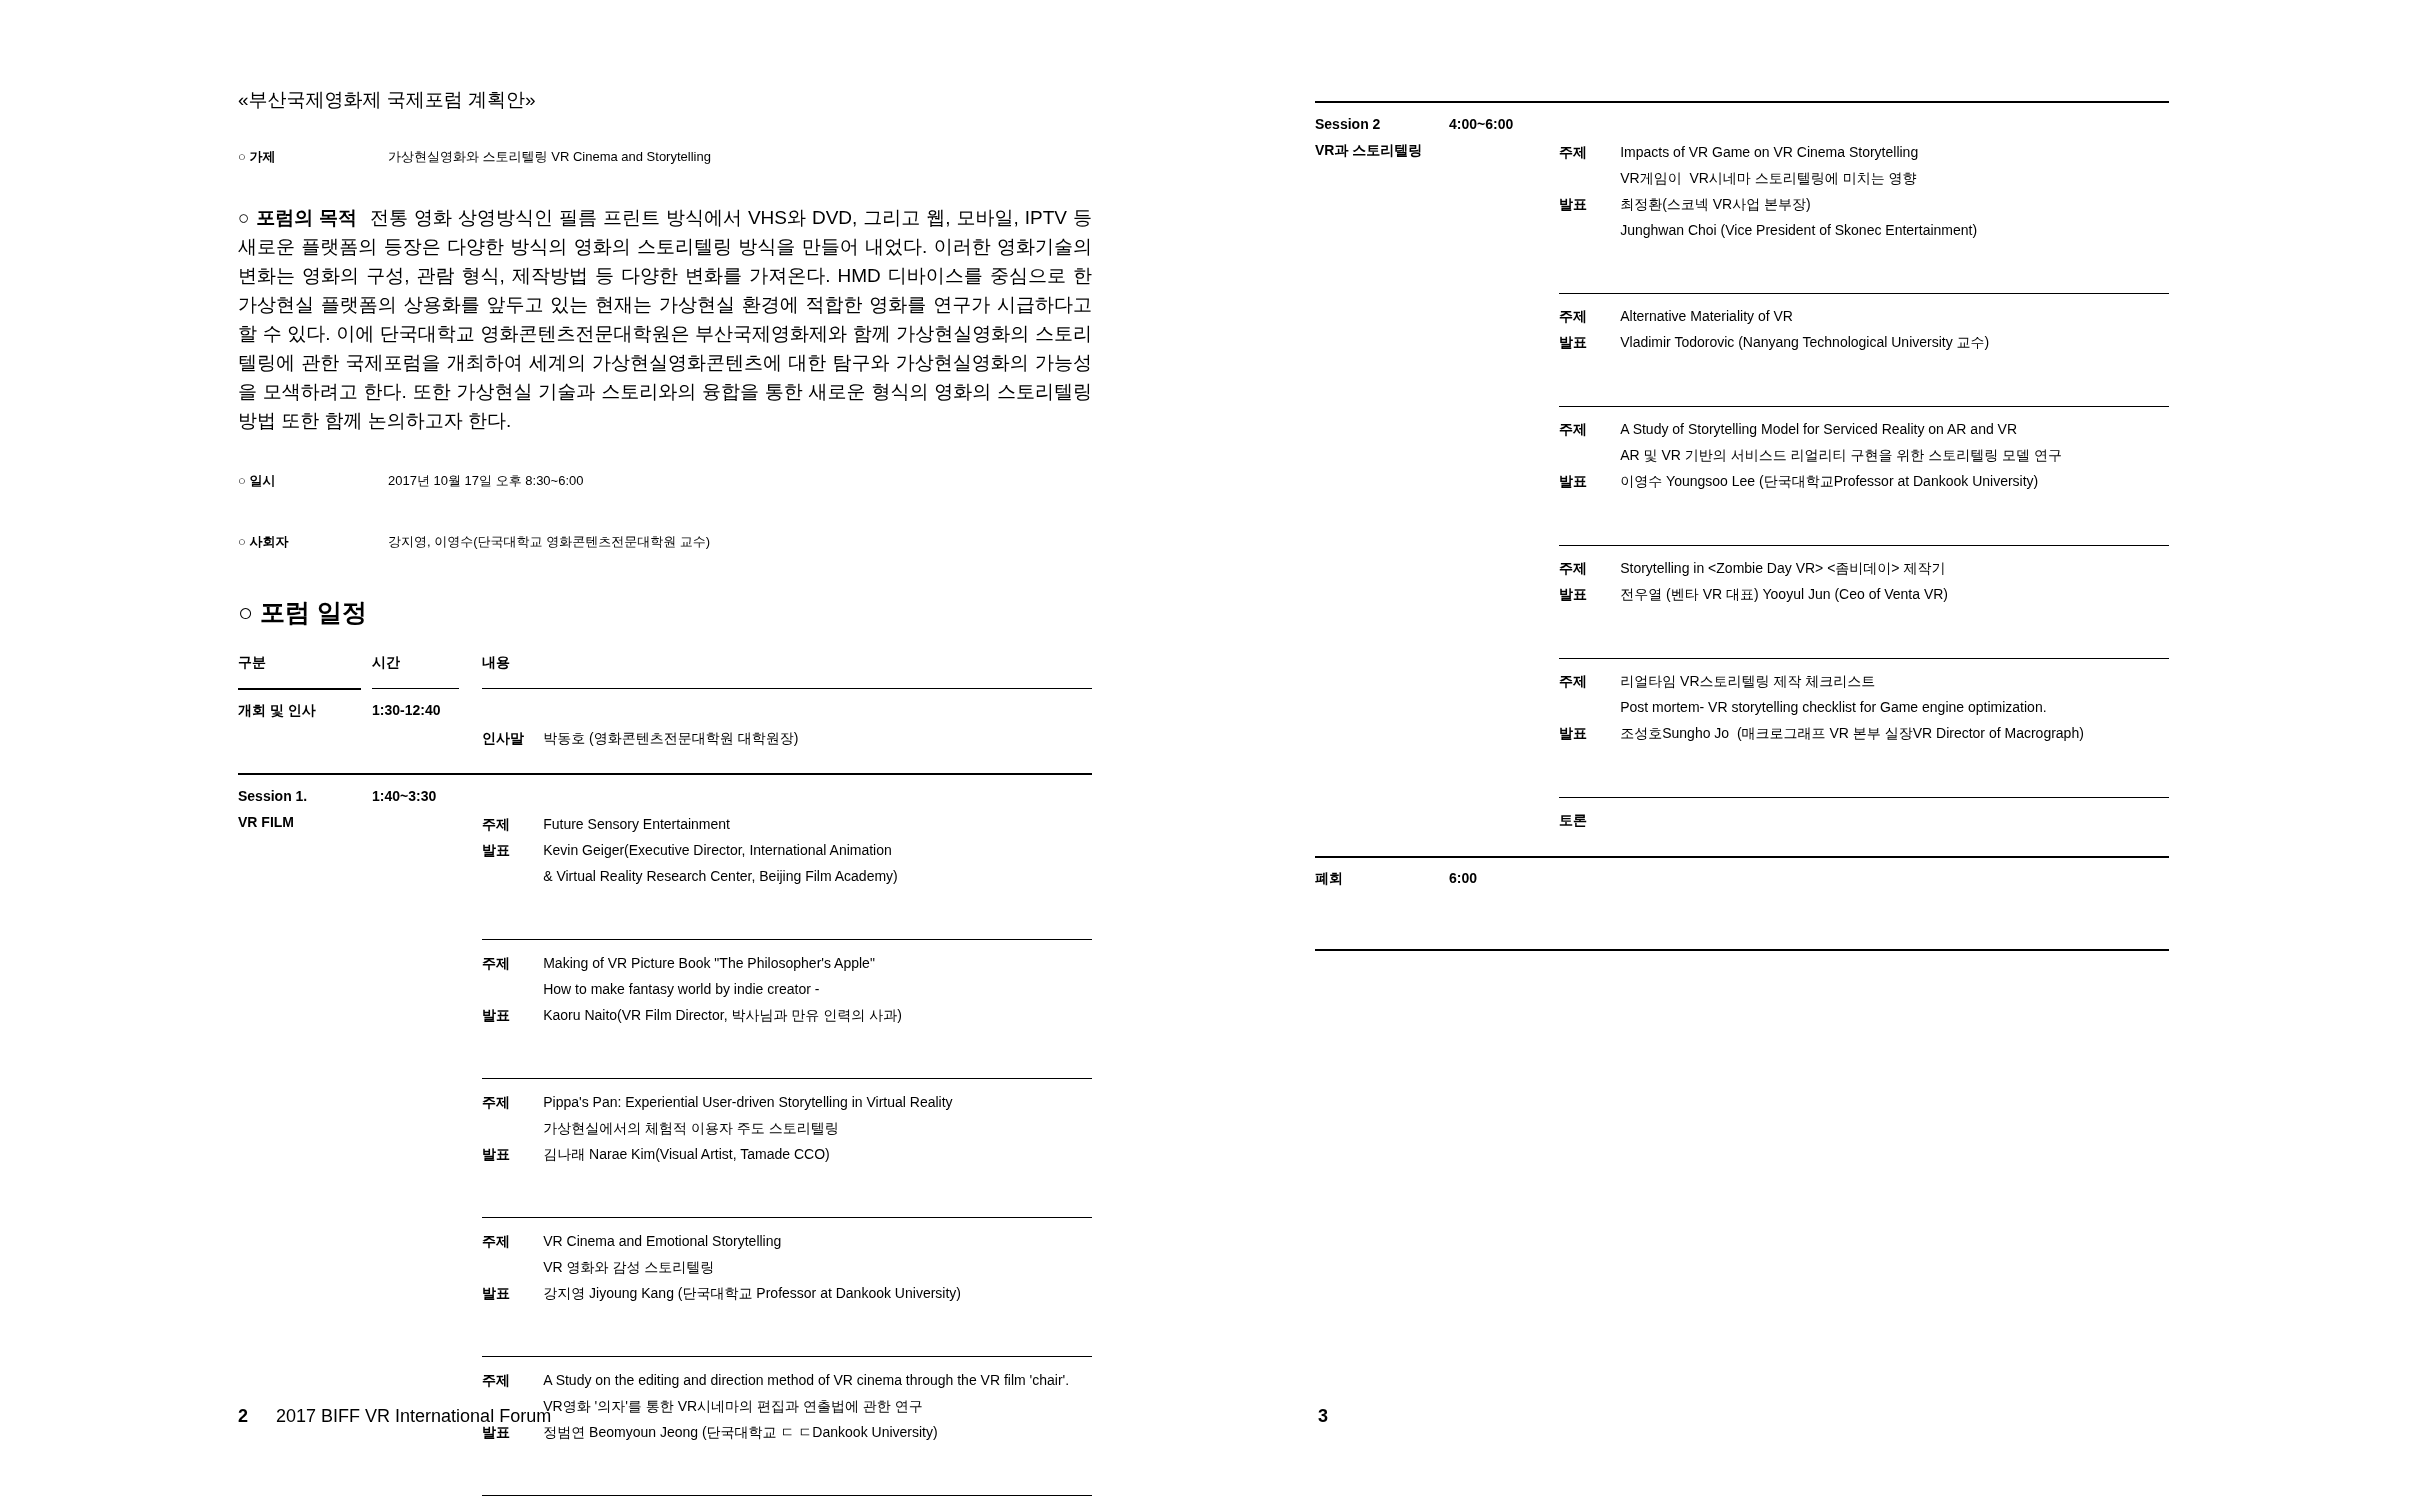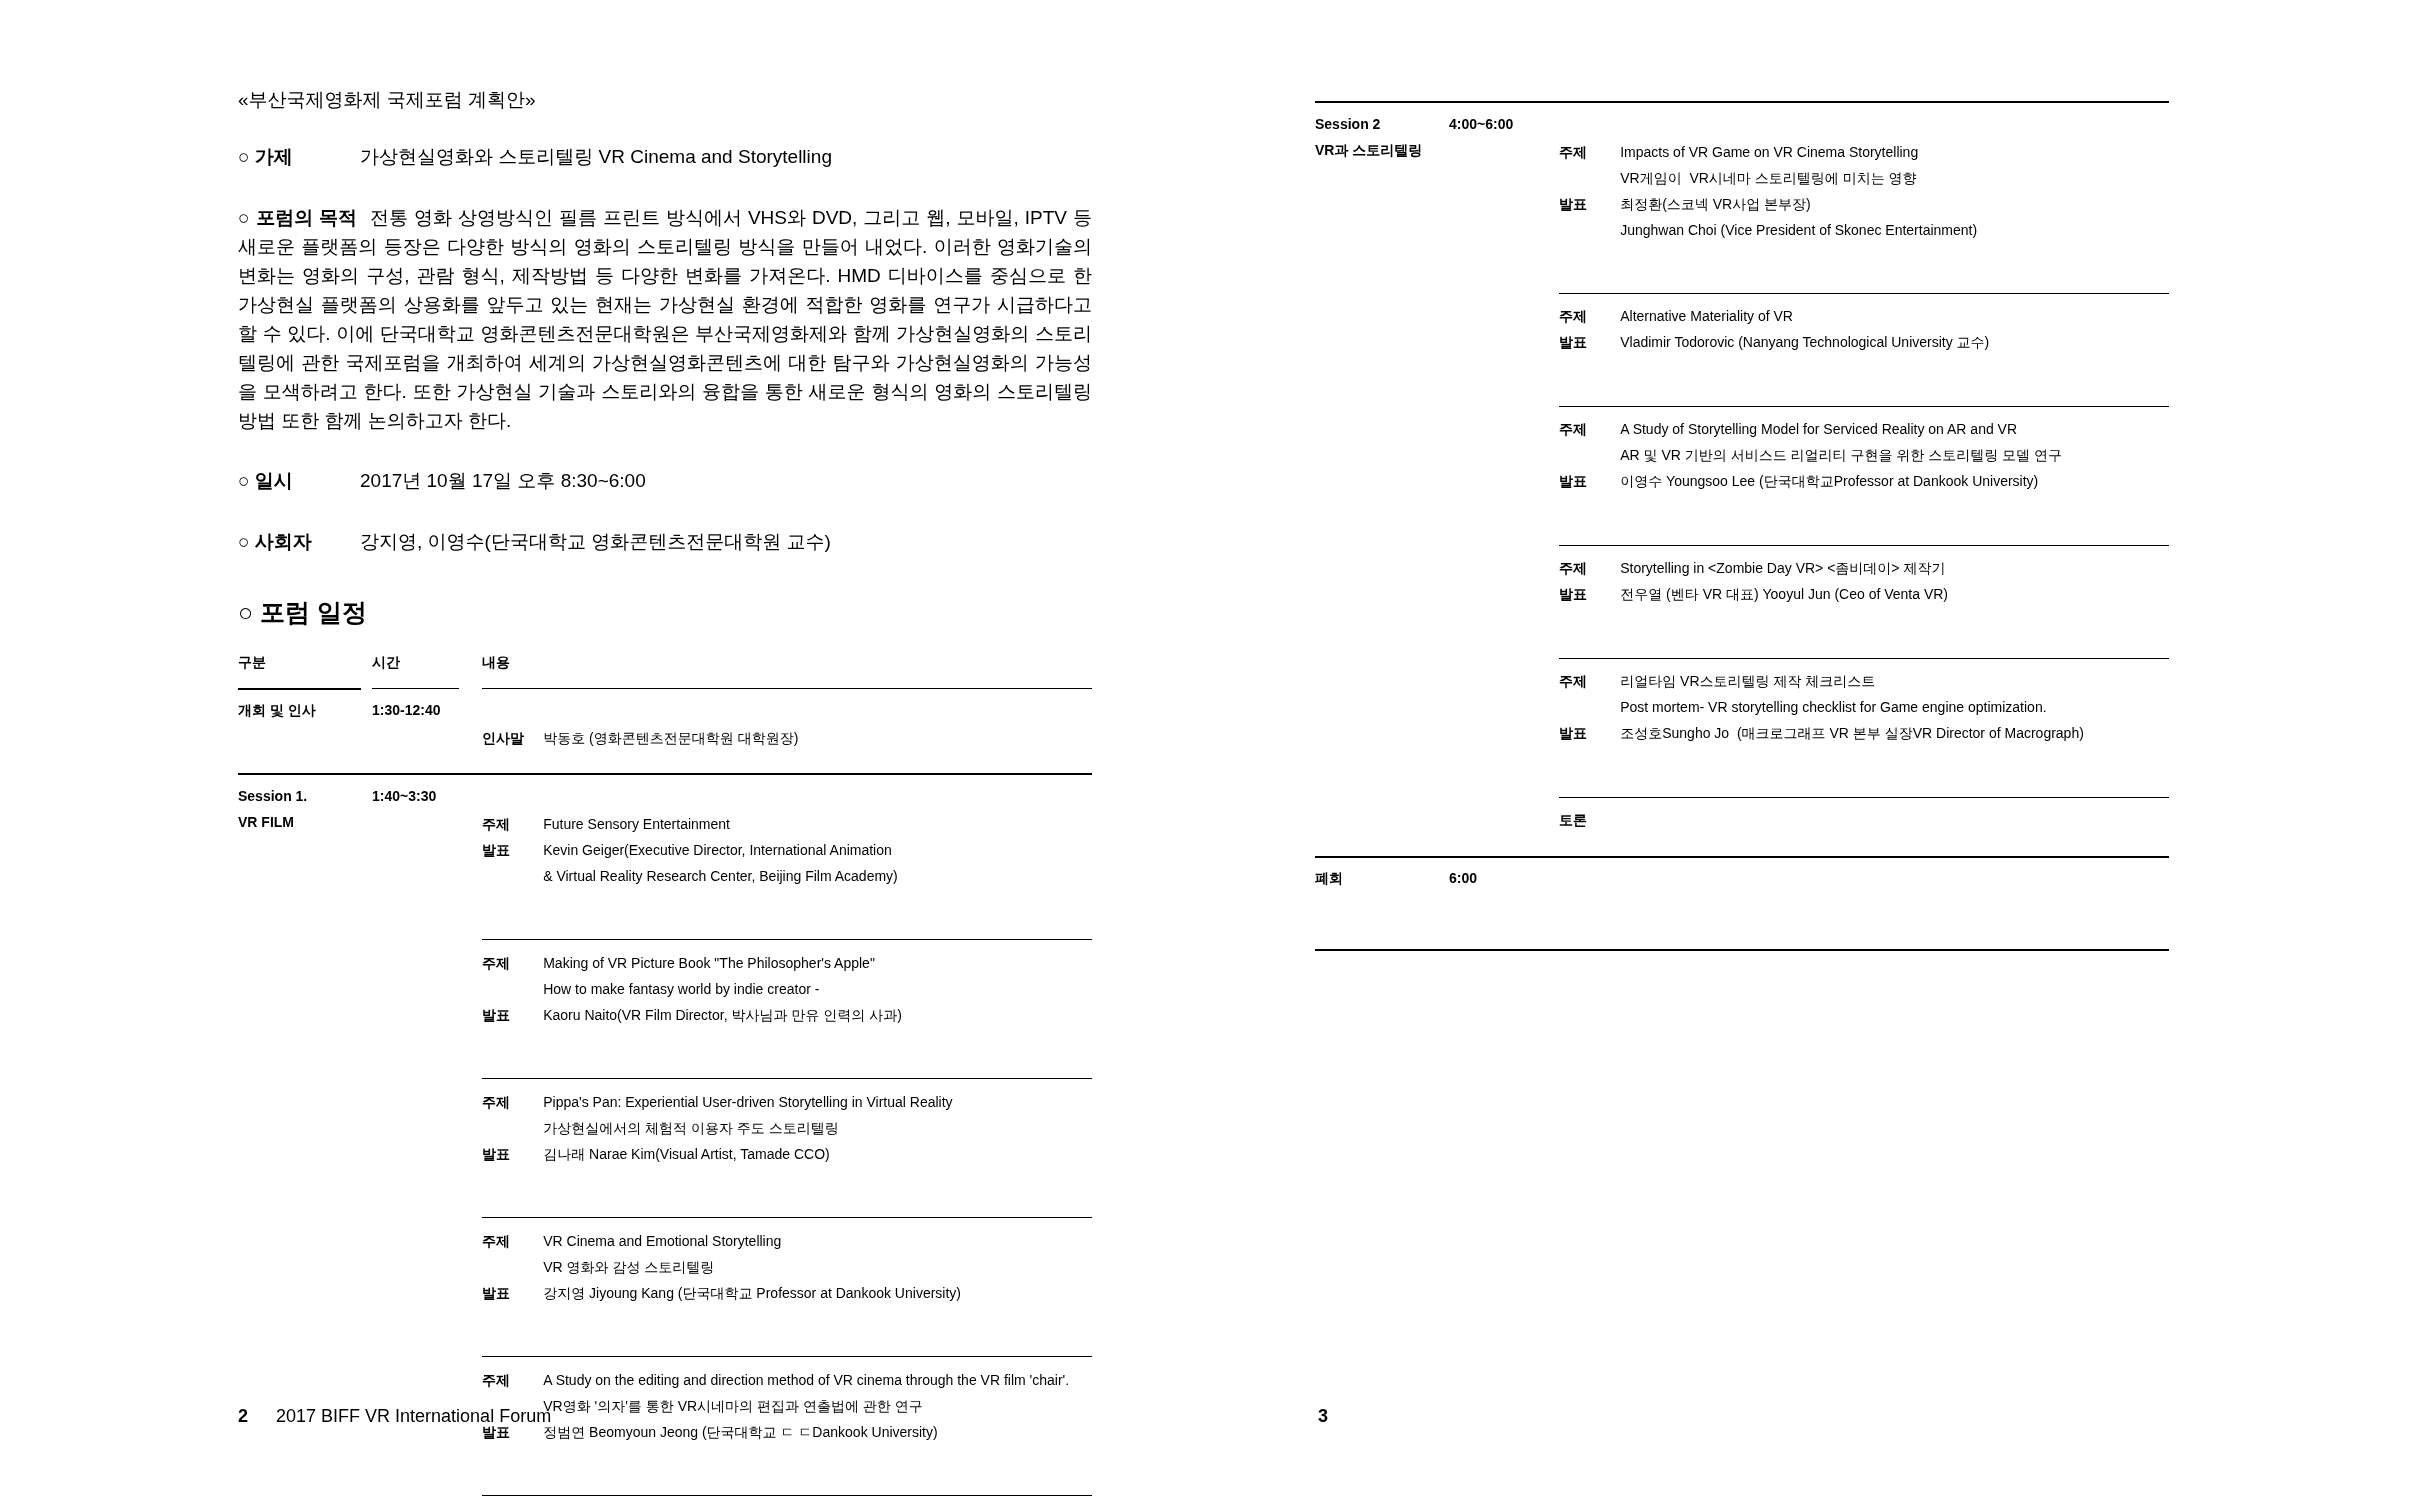--- a/index.html
+++ b/index.html
@@ -12,21 +12,21 @@
     color: #000;
   }
   .spread { position: relative; width: 2402px; height: 1507px; overflow: hidden; }
 
   .page { position: absolute; width: 854px; }
   .page-left  { left: 238px; top: 87px; }
   .page-right { left: 1315px; top: 101px; }
 
   .doc-title { font-size: 19px; font-weight: normal; line-height: 26px; margin: 0; }
 
-  .kv-row { display: flex; font-size: 19px; line-height: 26px; }
+  .kv-row { display: flex; font-size: 13px; line-height: 26px; gap: 28px; }
   .kv-label { font-weight: bold; width: 122px; flex: none; }
   .kv-value { flex: 1; }
   .row-title   { margin-top: 31px; }
   .row-date    { margin-top: 33px; }
   .row-host    { margin-top: 35px; }
 
   .purpose { margin: 33px 0 0 0; font-size: 19px; line-height: 29px; text-align: justify; word-break: break-all; }
   .purpose .p-label { font-weight: bold; margin-right: 13px; word-break: keep-all; }
 
   .sched-heading { font-size: 25px; font-weight: bold; line-height: 26px; margin: 44px 0 0 0; }

